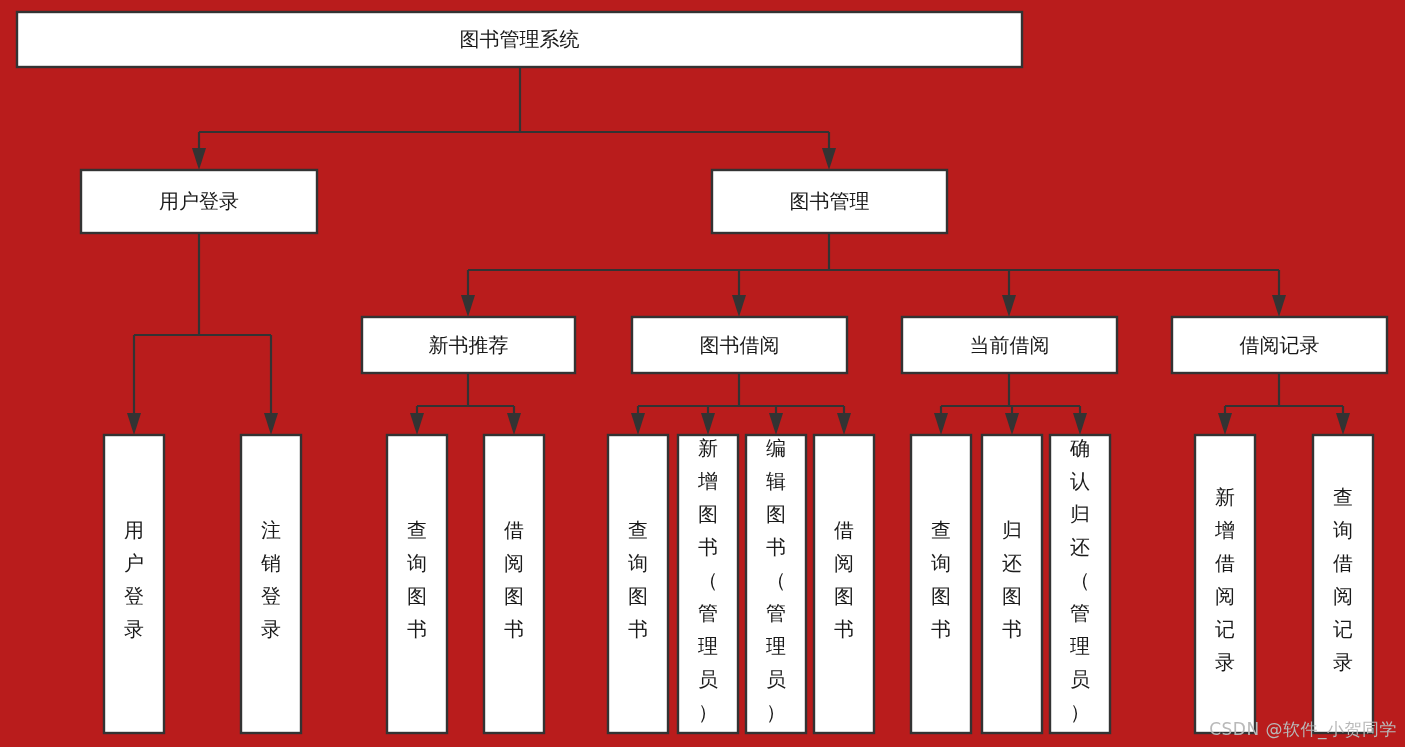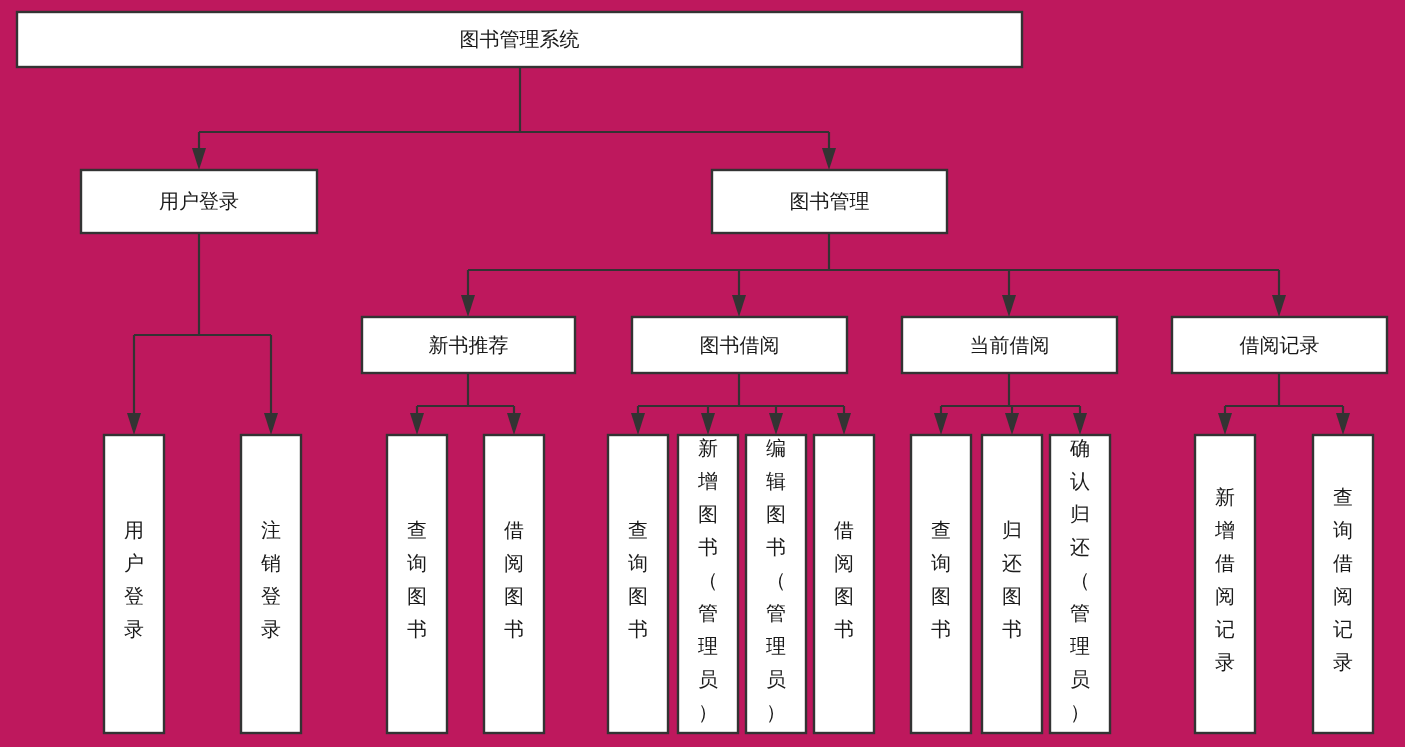--- a/index.html
+++ b/index.html
@@ -8,21 +8,21 @@
     padding: 0;
     background: #ffffff;
   }
   body {
     font-family: "DejaVu Sans", "Liberation Sans", sans-serif;
   }
   #diagram-root {
     position: relative;
     width: 1405px;
     height: 747px;
-    background: #be185d;
+    background: #b91c1c;
     overflow: hidden;
   }
   svg#tree-svg {
     position: absolute;
     left: 0;
     top: 0;
     width: 1405px;
     height: 747px;
     display: block;
   }
@@ -214,13 +214,14 @@
         <g>
           <rect x="1195" y="435" width="60" height="298" class="node-box"></rect>
           <text x="1225" y="503.5" class="node-label-vertical" text-anchor="middle"><tspan x="1225" dy="0">新</tspan><tspan x="1225" dy="33">增</tspan><tspan x="1225" dy="33">借</tspan><tspan x="1225" dy="33">阅</tspan><tspan x="1225" dy="33">记</tspan><tspan x="1225" dy="33">录</tspan></text>
         </g>
         <g>
           <rect x="1313" y="435" width="60" height="298" class="node-box"></rect>
           <text x="1343" y="503.5" class="node-label-vertical" text-anchor="middle"><tspan x="1343" dy="0">查</tspan><tspan x="1343" dy="33">询</tspan><tspan x="1343" dy="33">借</tspan><tspan x="1343" dy="33">阅</tspan><tspan x="1343" dy="33">记</tspan><tspan x="1343" dy="33">录</tspan></text>
         </g>
       </g>
   </svg>
+  <div class="watermark">CSDN @软件_小贺同学</div>
 </div>
 
 </body></html>

